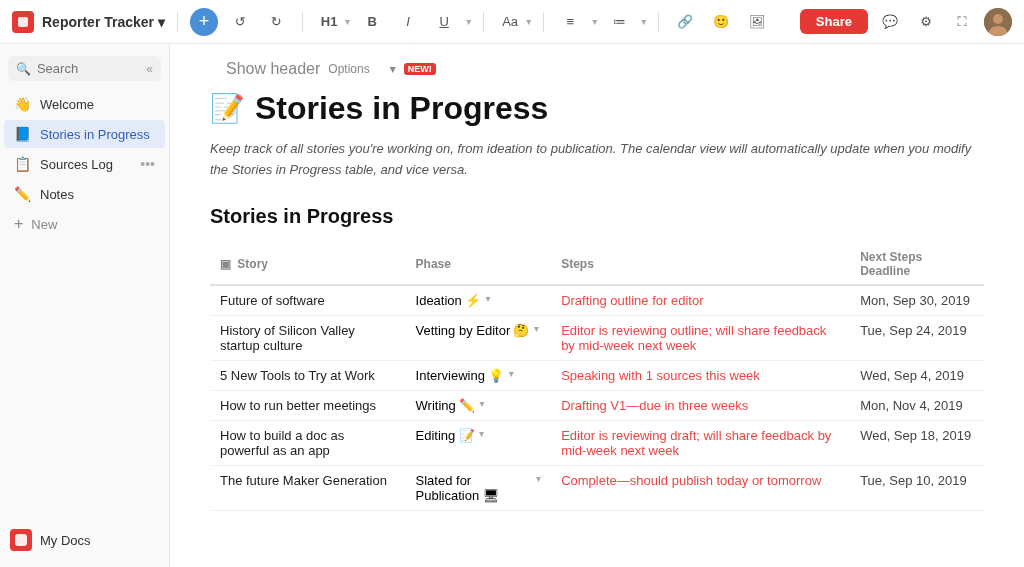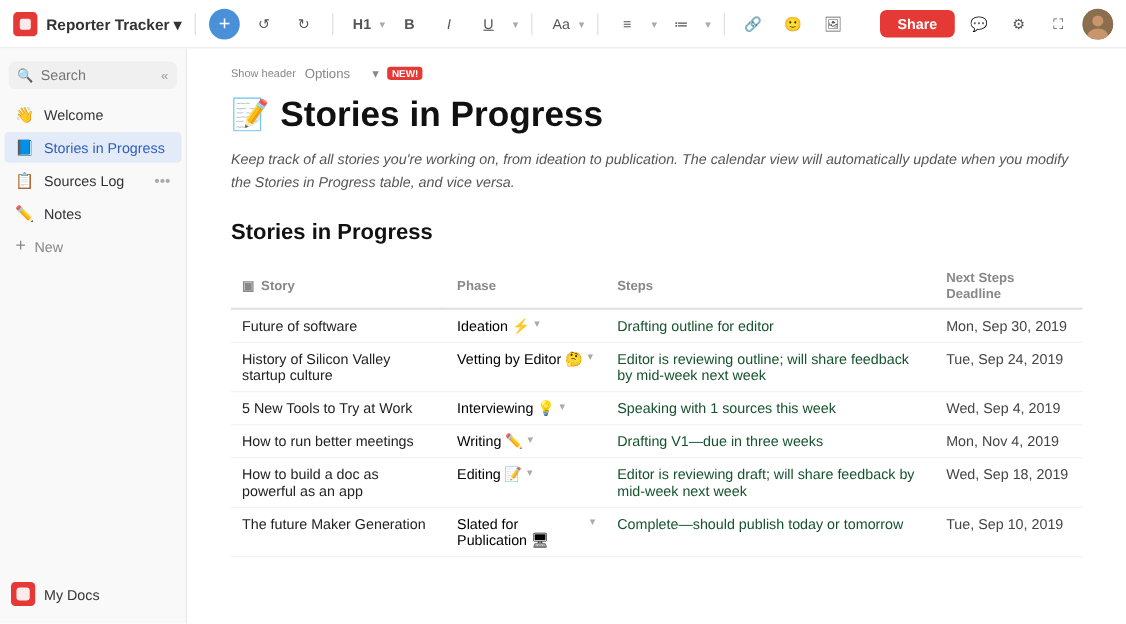--- a/index.html
+++ b/index.html
@@ -36,40 +36,40 @@
     .sidebar-item-more { color: #aaa; font-size: 14px; margin-left: auto; }
     .sidebar-bottom { margin-top: auto; padding: 8px 10px; display: flex; align-items: center; gap: 8px; font-size: 13px; color: #333; cursor: pointer; }
     .sidebar-bottom-icon { width: 22px; height: 22px; background: #e53935; border-radius: 4px; display: flex; align-items: center; justify-content: center; }
     .new-item { display: flex; align-items: center; gap: 8px; padding: 5px 10px; cursor: pointer; color: #888; font-size: 13px; margin: 1px 4px; }
 
     
     .content { flex: 1; overflow-y: auto; padding: 0; }
     .content-inner { padding: 16px 40px 40px; max-width: 1000px; }
 
     .show-header-bar { display: flex; align-items: center; gap: 8px; margin-bottom: 12px; }
-    .show-header-link { font-size: 10px; color: #888; cursor: pointer; }
+    .show-header-link { font-size: 16px; color: #888; cursor: pointer; margin-left: 16px; }
     .options-btn { font-size: 12px; color: #888; cursor: pointer; display: flex; align-items: center; gap: 20px; }
     .new-badge { background: #e53935; color: white; font-size: 9px; font-weight: 700; padding: 1px 4px; border-radius: 3px; }
 
     .page-title-row { display: flex; align-items: center; gap: 10px; margin-bottom: 12px; }
     .page-title-emoji { font-size: 28px; }
     .page-title { font-size: 32px; font-weight: 700; color: #111; }
 
     .page-desc { font-size: 13px; color: #555; line-height: 1.6; margin-bottom: 24px; font-style: italic; }
 
     .section-title { font-size: 20px; font-weight: 700; color: #111; margin-bottom: 16px; }
 
     
     .data-table { width: 100%; border-collapse: collapse; margin-bottom: 40px; }
     .data-table th { text-align: left; font-size: 12px; font-weight: 600; color: #888; padding: 6px 10px; border-bottom: 2px solid #e0e0e0; }
     .data-table td { padding: 7px 10px; border-bottom: 1px solid #f0f0f0; font-size: 13px; vertical-align: top; }
     .story-col { font-weight: 400; color: #222; }
     .phase-cell { display: flex; align-items: flex-start; gap: 4px; }
     .phase-dropdown { color: #aaa; font-size: 10px; cursor: pointer; }
-    .status-text { color: #14532d; }
+    .status-text { color: #ef4444; }
     .deadline-text { color: #444; white-space: nowrap; }
     .th-first { display: flex; align-items: center; gap: 6px; }
 
     ::-webkit-scrollbar { width: 6px; }
     ::-webkit-scrollbar-thumb { background: #ccc; border-radius: 3px; }
   </style>
 </head>
 <body>
 
 <div class="toolbar">

